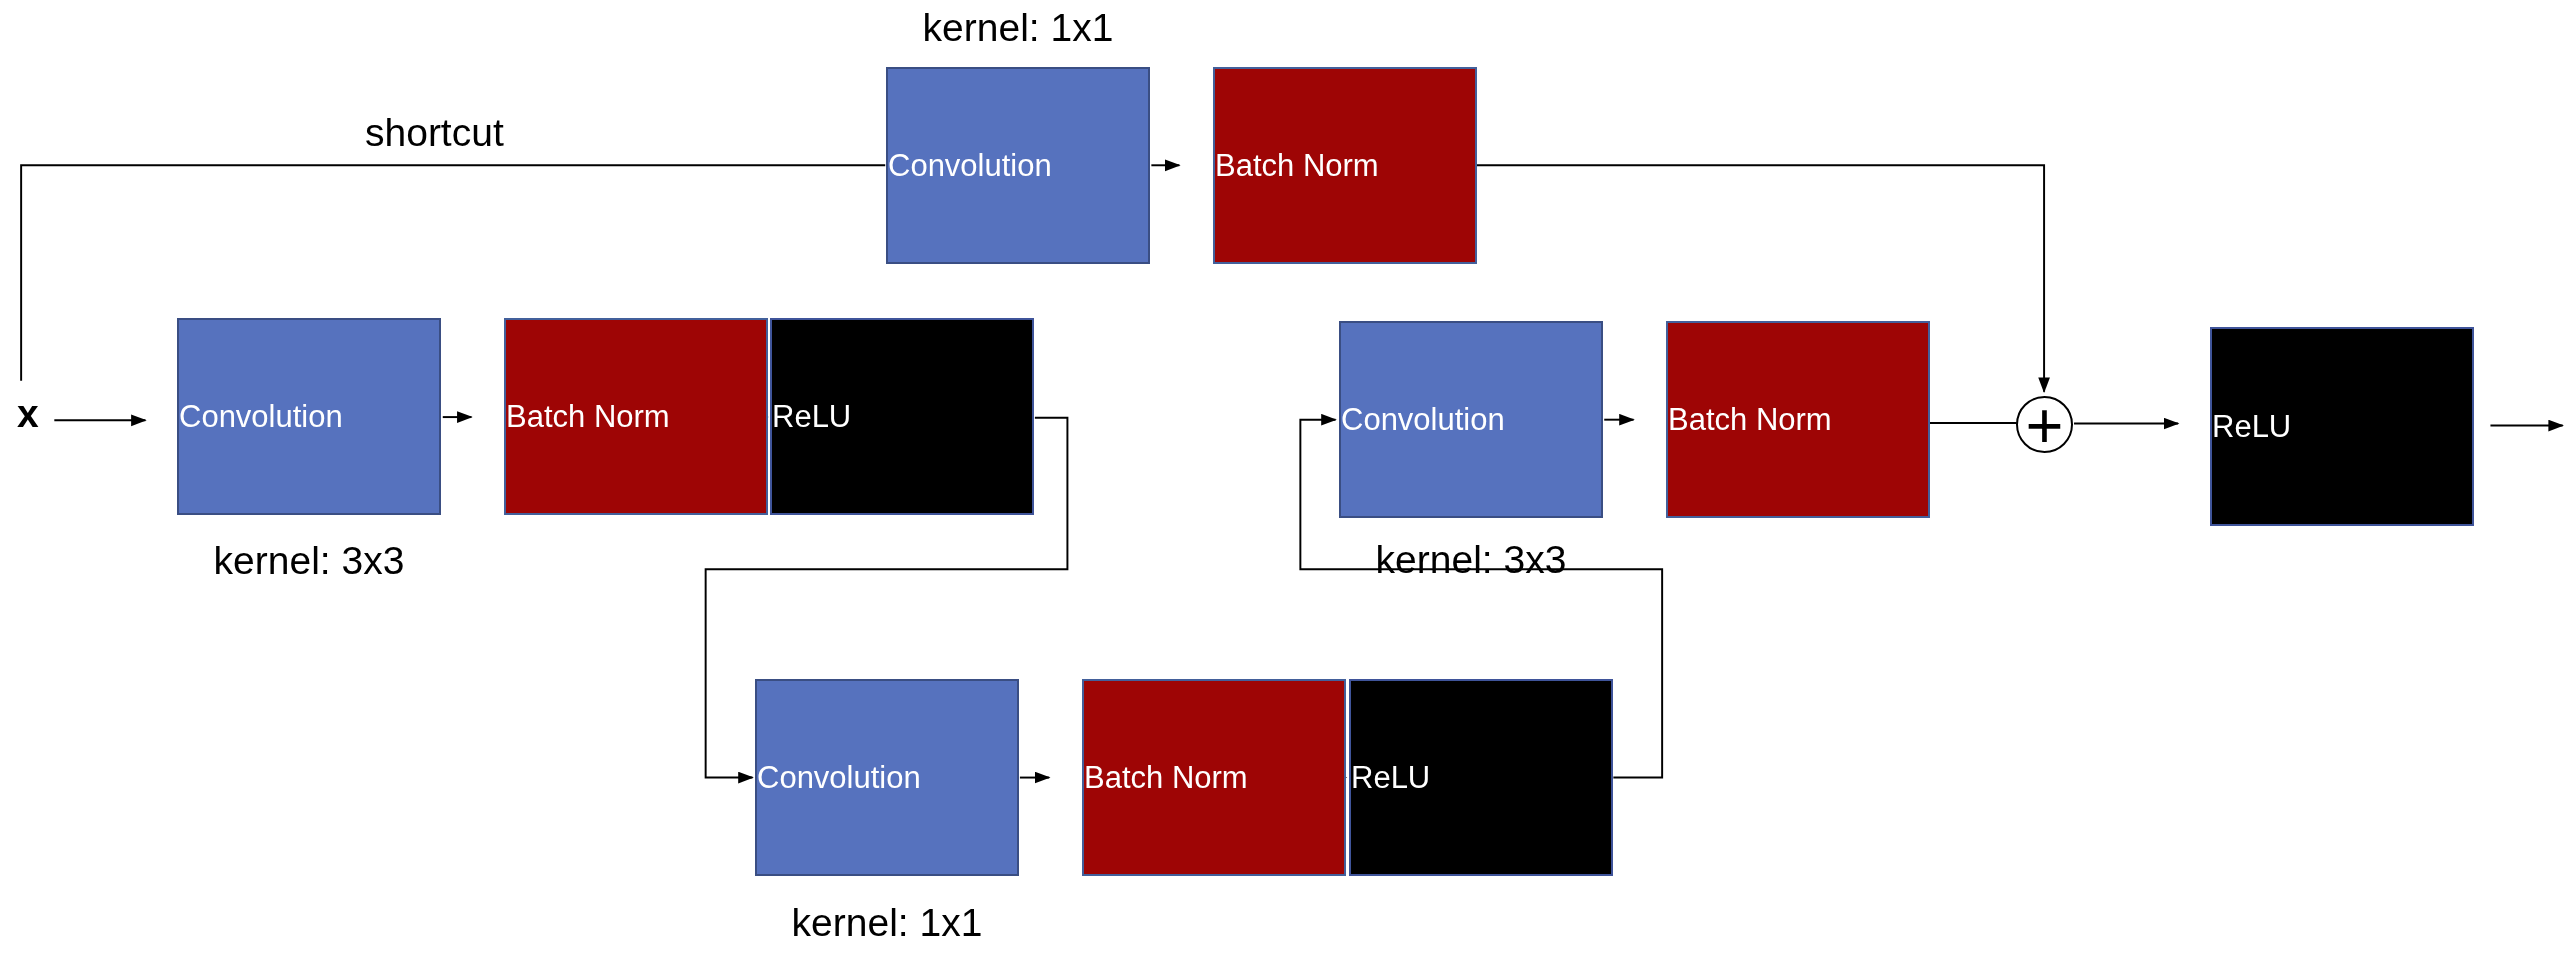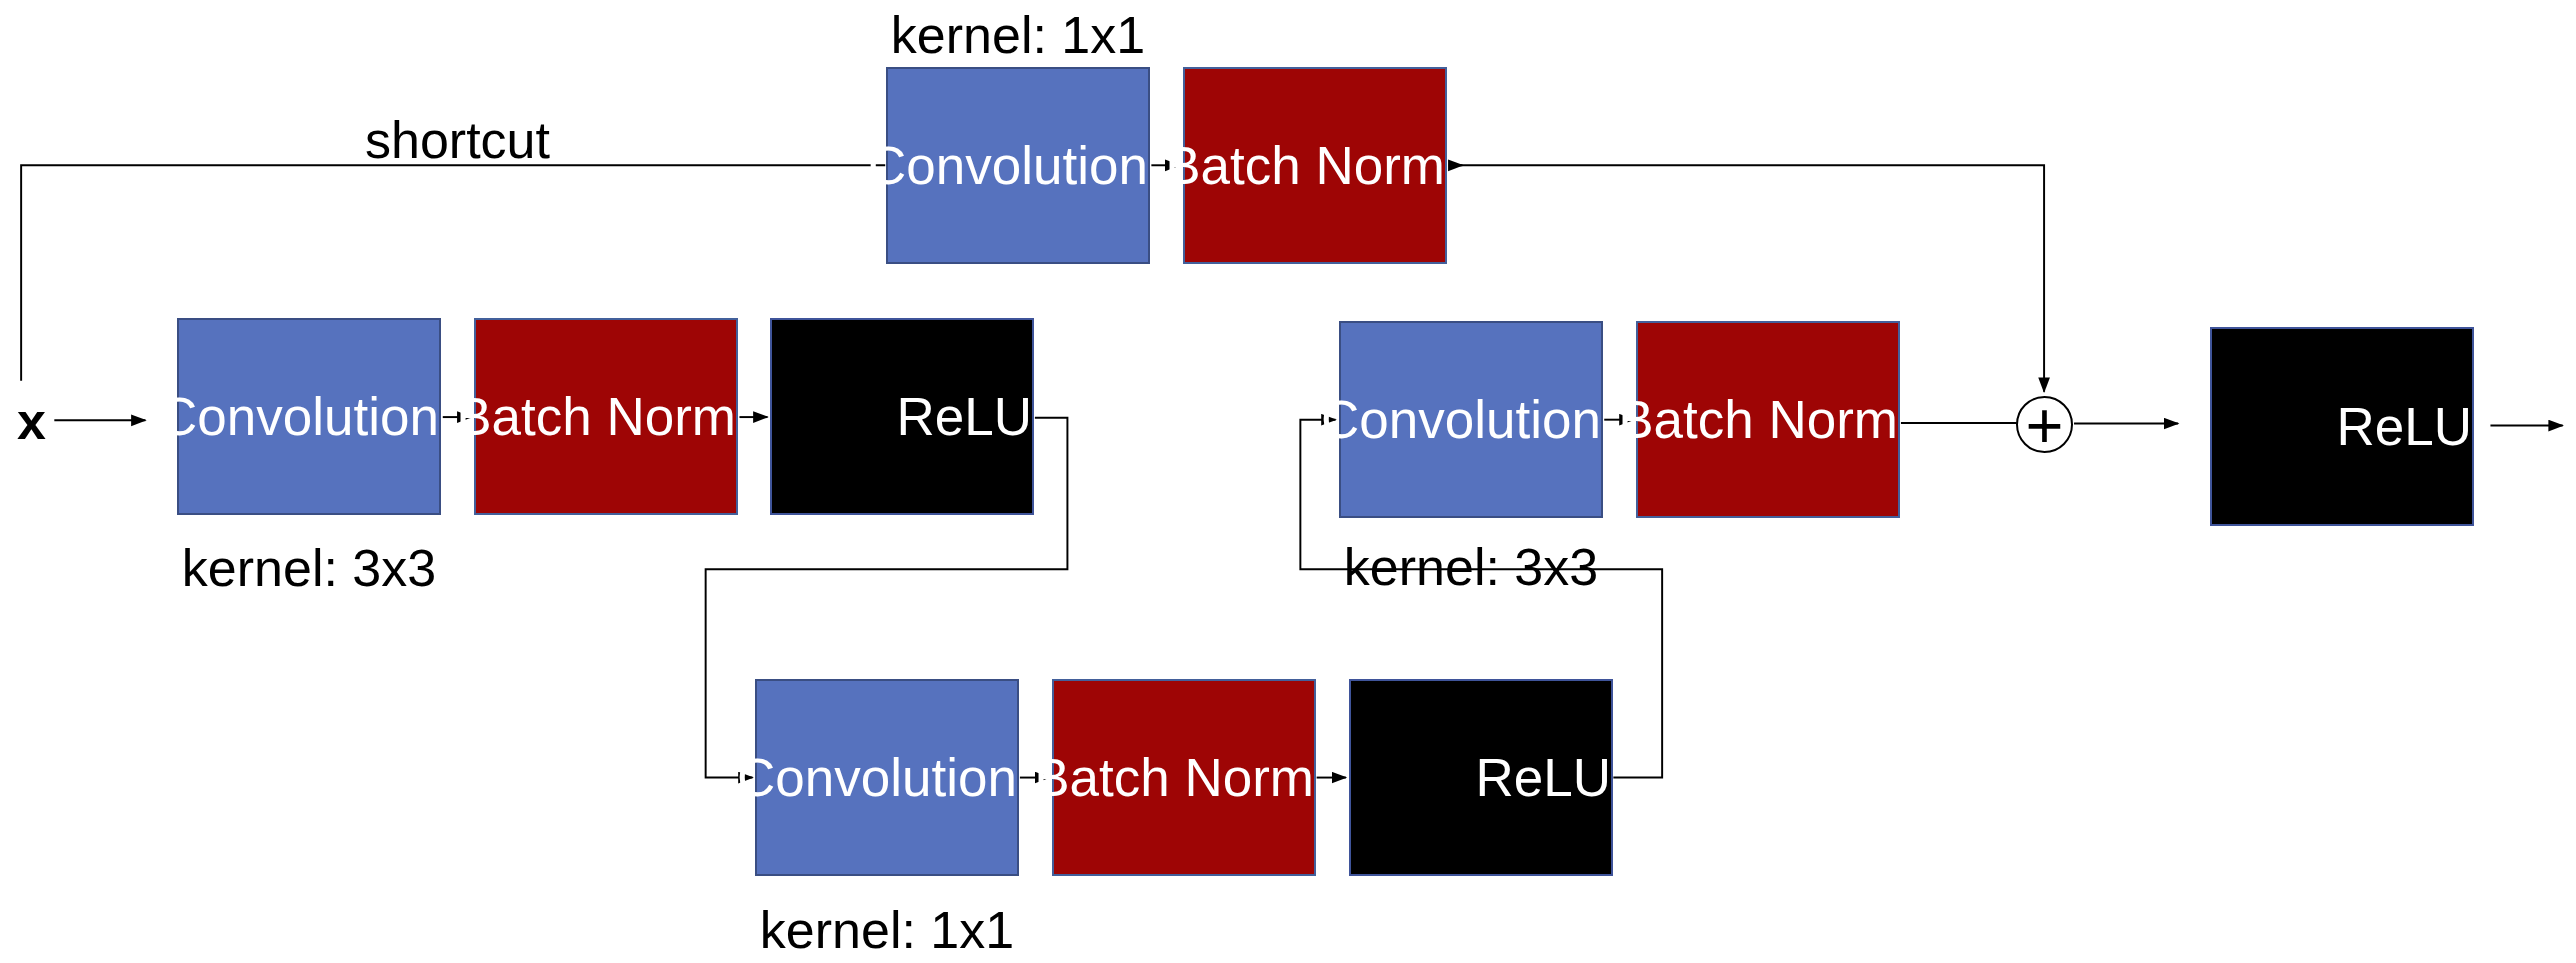--- a/index.html
+++ b/index.html
@@ -22,48 +22,48 @@
     position: absolute;
     left: 0; top: 0;
     width: 2576px;
     height: 963px;
   }
   .node {
     position: absolute;
     box-sizing: border-box;
     display: flex;
     align-items: center;
-    justify-content: flex-end;
+    justify-content: flex-start;
     color: #ffffff;
-    font-size: 53px;
+    font-size: 31px;
     line-height: 1;
     white-space: nowrap;
   }
   .node.conv  { background: #5672BE; border: 2.6px solid #3A4E83; }
-  .node.bn    { background: #9E0505; border: 2.6px solid #43609B; }
+  .node.bn    { background: #9E0505; border: 2.6px solid #43609B; margin-left: 30px; }
   .node.relu  { background: #000000; border: 2.6px solid #3F549A; }
   .add-node {
     position: absolute;
     box-sizing: border-box;
     border: 2.6px solid #000000;
     border-radius: 50%;
     background: #ffffff;
     display: flex;
     align-items: center;
     justify-content: center;
     color: #000000;
     font-size: 65px;
     font-weight: 400;
     line-height: 1;
     padding-top: 2.6px;
   }
   .lbl {
     position: absolute;
     color: #000000;
-    font-size: 52px;
+    font-size: 39px;
     line-height: 1.1;
     white-space: nowrap;
   }
   .lbl.centered { text-align: center; }
   .x-lbl { font-weight: 700; }
 </style>
 </head>
 <body>
 
 <div class="canvas">

